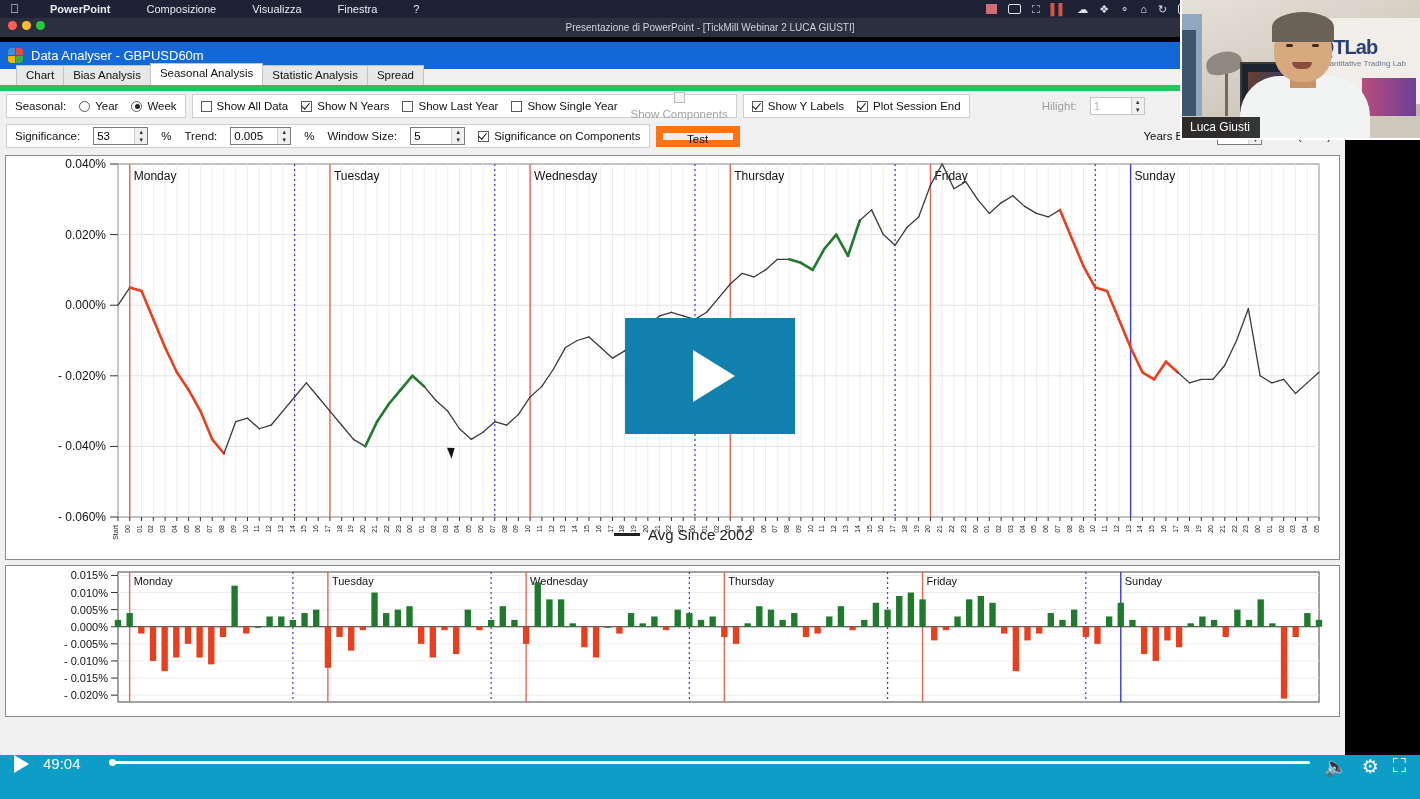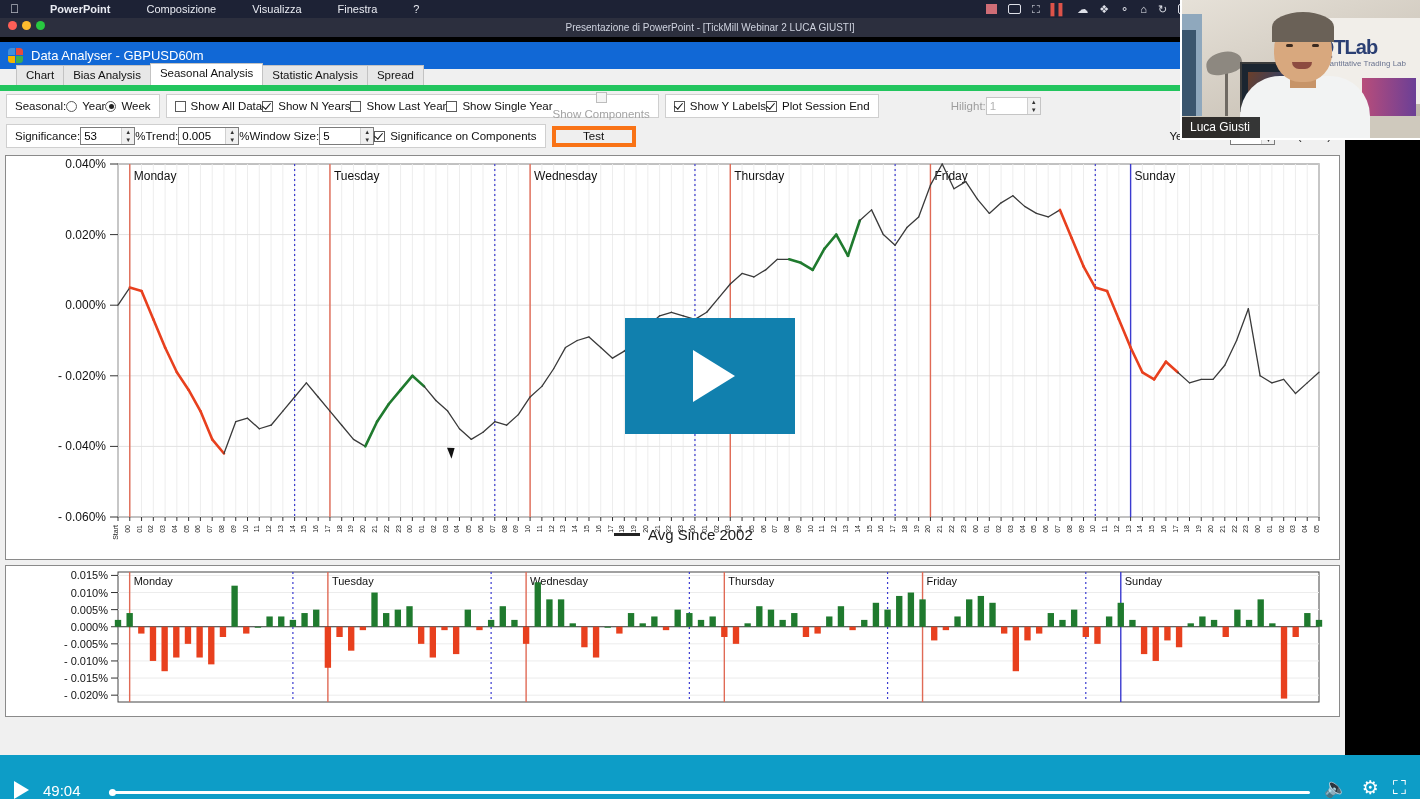--- a/index.html
+++ b/index.html
@@ -74,21 +74,21 @@
 
   .tabs { height:22px; background:#f0f0f0; display:flex; align-items:flex-end;
           border-bottom:6px solid #22c55e; padding-left:16px;}
   .tab { font-size:11.5px; color:#111; padding:3px 9px 3px 9px; border:1px solid #c3c3c3;
          border-bottom:none; background:#e7e7e7; margin-right:-1px; height:20px;}
   .tab.active { background:#fff; height:22px; font-weight:normal; position:relative; z-index:2;text-align:right;}
 
   
   .trow { display:flex; align-items:center; height:30px; padding:0 6px; gap:6px;}
   .grp { border:1px solid #cfcfcf; background:#fff; height:24px; display:flex;
-         align-items:center; padding:0 8px; }
+         align-items:center; padding:0 8px; gap:13px; }
   .grp.plain { border:none; background:transparent; }
   .lbl { font-size:11.5px; color:#111; white-space:nowrap;}
   .lbl.dim { color:#9d9d9d; }
 
   .radio { display:flex;align-items:center;gap:5px;font-size:11.5px;color:#111;}
   .radio .rb { width:11px;height:11px;border:1px solid #5a5a5a;border-radius:50%;
                background:#fff;display:inline-block;position:relative;}
   .radio .rb.on::after{content:"";position:absolute;left:2.5px;top:2.5px;width:5px;height:5px;
                border-radius:50%;background:#222;}
   .chk { display:flex;align-items:center;gap:5px;font-size:11.5px;color:#111;white-space:nowrap;}
@@ -100,21 +100,21 @@
   .spin { display:inline-flex; height:18px; border:1px solid #7b7b7b; background:#fff;}
   .spin input { border:none;outline:none;width:40px;font-size:11.5px;padding-left:3px;
                 font-family:"Liberation Sans",sans-serif;background:#fff;}
   .spin .arrows { width:13px; border-left:1px solid #cfcfcf; background:#f0f0f0;
                   display:flex;flex-direction:column;}
   .spin .arrows b { flex:1; display:flex;align-items:center;justify-content:center;
                     font-size:6px;line-height:1;color:#333;}
   .spin.wide input { width:46px; }
   .spin.narrow input { width:30px; }
   .spin.dim { border-color:#c5c5c5;} .spin.dim input{color:#b4b4b4;}
-  .btn-test { width:84px;height:21px;border:4px solid #f97316;background:#efefef;
+  .btn-test { width:84px;height:21px;border:7px solid #f97316;background:#efefef;
               font-size:11.5px;color:#111;cursor:pointer;font-family:"Liberation Sans",sans-serif;}
 
   
   .chart-panel { margin:4px 5px 0 5px; background:#fff; border:1px solid #8a8a8a; }
   .chart-panel.main { height:405px; position:relative;}
   .chart-panel.lower { height:152px; position:relative; margin-top:5px; }
   .legend { position:absolute; left:608px; bottom:16px; display:flex; align-items:center; gap:8px;}
   .legend .line { width:26px;height:2.5px;background:#222;display:block;}
   .legend span { font-size:15px;color:#222;}
 
@@ -160,21 +160,21 @@
   .cam .person-body{position:absolute;left:58px;top:76px;width:130px;height:70px;background:#f2f3f3;border-radius:40px 40px 0 0;}
   .cam .person-neck{position:absolute;left:108px;top:72px;width:26px;height:16px;background:#c79468;}
   .cam .eye{position:absolute;width:7px;height:3px;background:#3a2a20;border-radius:2px;top:44px;}
   .cam .eye.l{left:104px;} .cam .eye.r{left:130px;}
   .cam .mouth{position:absolute;left:110px;top:62px;width:20px;height:7px;background:#8c4b40;border-radius:0 0 10px 10px;}
   .cam .nametag{position:absolute;left:0;bottom:0;background:rgba(0,0,0,.78);color:#fff;
                 font-size:12px;padding:3px 10px 4px 8px;}
 
   
   .player { position:absolute; left:0; bottom:0; width:1420px; height:44px; background:#0d9dc7;}
-  .player .inner { display:flex; align-items:flex-end; height:44px; padding:0 14px; gap:14px;}
+  .player .inner { display:flex; align-items:flex-start; height:44px; padding:0 14px; gap:14px;}
   .player .playicon { width:0;height:0;border-left:15px solid #fff;
       border-top:9px solid transparent;border-bottom:9px solid transparent;cursor:pointer;}
   .player .time { color:#fff; font-size:15px; min-width:52px;}
   .player .bar { flex:1; height:14px; position:relative; display:flex; align-items:center;}
   .player .track{position:absolute;left:0;right:0;height:3px;background:#fff;border-radius:2px;}
   .player .knob{position:absolute;left:0;width:7px;height:7px;border-radius:50%;background:#fff;}
   .player .vol { color:#fff; font-size:19px; cursor:pointer;}
   .player .gear { color:#fff; font-size:19px; cursor:pointer;}
   .player .full { color:#fff; font-size:19px; cursor:pointer;}
   .player-strip { position:absolute;left:0;bottom:38px;width:1420px;height:6px;

